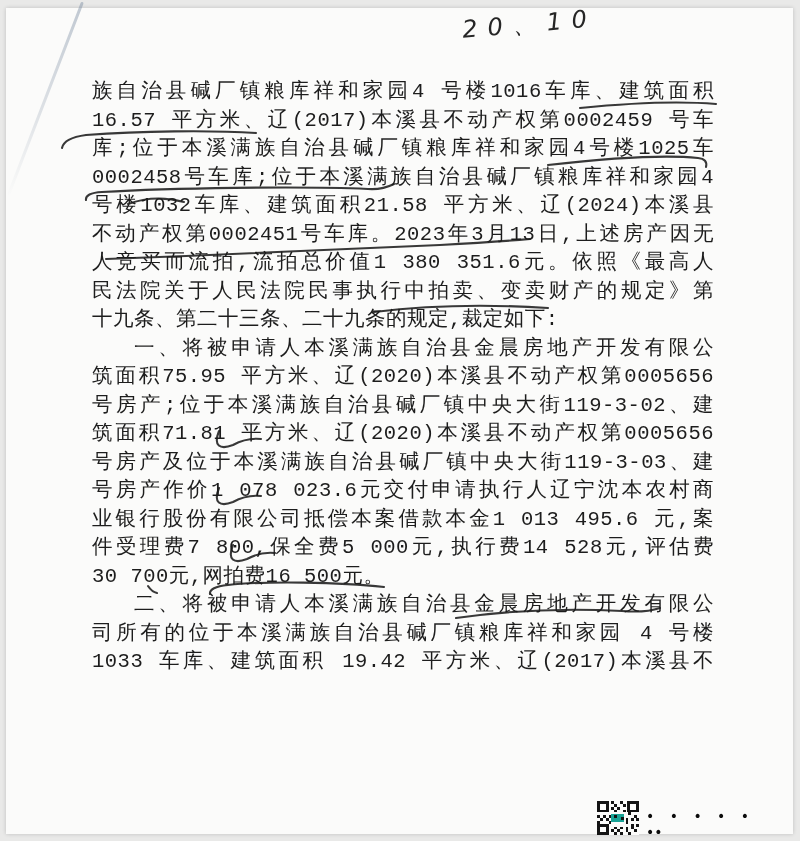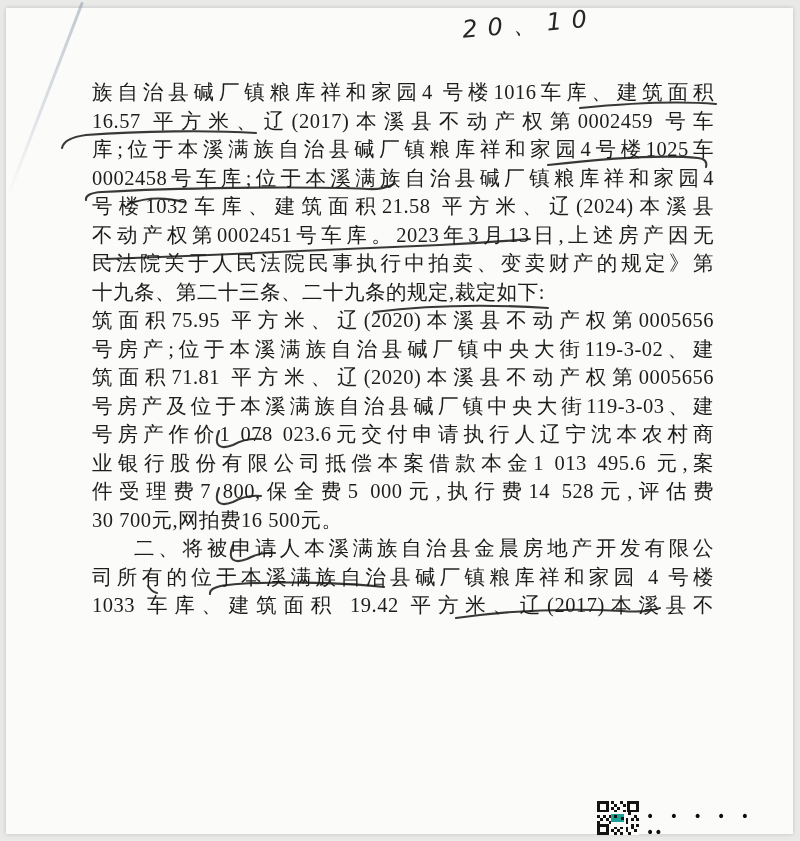--- a/index.html
+++ b/index.html
@@ -26,20 +26,21 @@
   }
   .textblock{
     position:absolute;left:92px;top:78px;width:622px;
     color:#1d1d1d;font-size:20.5px;line-height:28.5px;
   }
   .ln{
     width:622px;height:28.5px;
     text-align:justify;text-align-last:justify;
     white-space:nowrap;
     letter-spacing:.5px;
+    font-family:Liberation Mono, monospace;
   }
   .ln.end{text-align-last:left;}
   .ln.indent{text-indent:2.05em;}
   .pen{position:absolute;left:0;top:0;pointer-events:none;}
   .pen path{stroke:#1d1d1d;stroke-width:2.1;fill:none;stroke-linecap:round;opacity:.88;}
   .qr{position:absolute;left:597px;top:801px;}
   .dots{
     position:absolute;left:646px;top:808px;width:120px;
     font-family:"DejaVu Sans",sans-serif;font-size:14px;color:#0c0c0c;
     word-spacing:11px;letter-spacing:0;
@@ -53,22 +54,24 @@
 
 <div class="hw-note">20、10</div>
 
 <div class="textblock">
   <div class="ln">族自治县碱厂镇粮库祥和家园4 号楼1016车库、建筑面积</div>
   <div class="ln">16.57 平方米、辽(2017)本溪县不动产权第0002459 号车</div>
   <div class="ln">库;位于本溪满族自治县碱厂镇粮库祥和家园4号楼1025车</div>
   <div class="ln">0002458号车库;位于本溪满族自治县碱厂镇粮库祥和家园4</div>
   <div class="ln">号楼1032车库、建筑面积21.58 平方米、辽(2024)本溪县</div>
   <div class="ln">不动产权第0002451号车库。2023年3月13日,上述房产因无</div>
+  <div class="ln">人竞买而流拍,流拍总价值1 380 351.6元。依照《最高人</div>
   <div class="ln">民法院关于人民法院民事执行中拍卖、变卖财产的规定》第</div>
   <div class="ln end">十九条、第二十三条、二十九条的规定,裁定如下:</div>
+  <div class="ln indent">一、将被申请人本溪满族自治县金晨房地产开发有限公</div>
   <div class="ln">筑面积75.95 平方米、辽(2020)本溪县不动产权第0005656</div>
   <div class="ln">号房产;位于本溪满族自治县碱厂镇中央大街119-3-02、建</div>
   <div class="ln">筑面积71.81 平方米、辽(2020)本溪县不动产权第0005656</div>
   <div class="ln">号房产及位于本溪满族自治县碱厂镇中央大街119-3-03、建</div>
   <div class="ln">号房产作价1 078 023.6元交付申请执行人辽宁沈本农村商</div>
   <div class="ln">业银行股份有限公司抵偿本案借款本金1 013 495.6 元,案</div>
   <div class="ln">件受理费7 800,保全费5 000元,执行费14 528元,评估费</div>
   <div class="ln end">30 700元,网拍费16 500元。</div>
   <div class="ln indent">二、将被申请人本溪满族自治县金晨房地产开发有限公</div>
   <div class="ln">司所有的位于本溪满族自治县碱厂镇粮库祥和家园 4 号楼</div>

